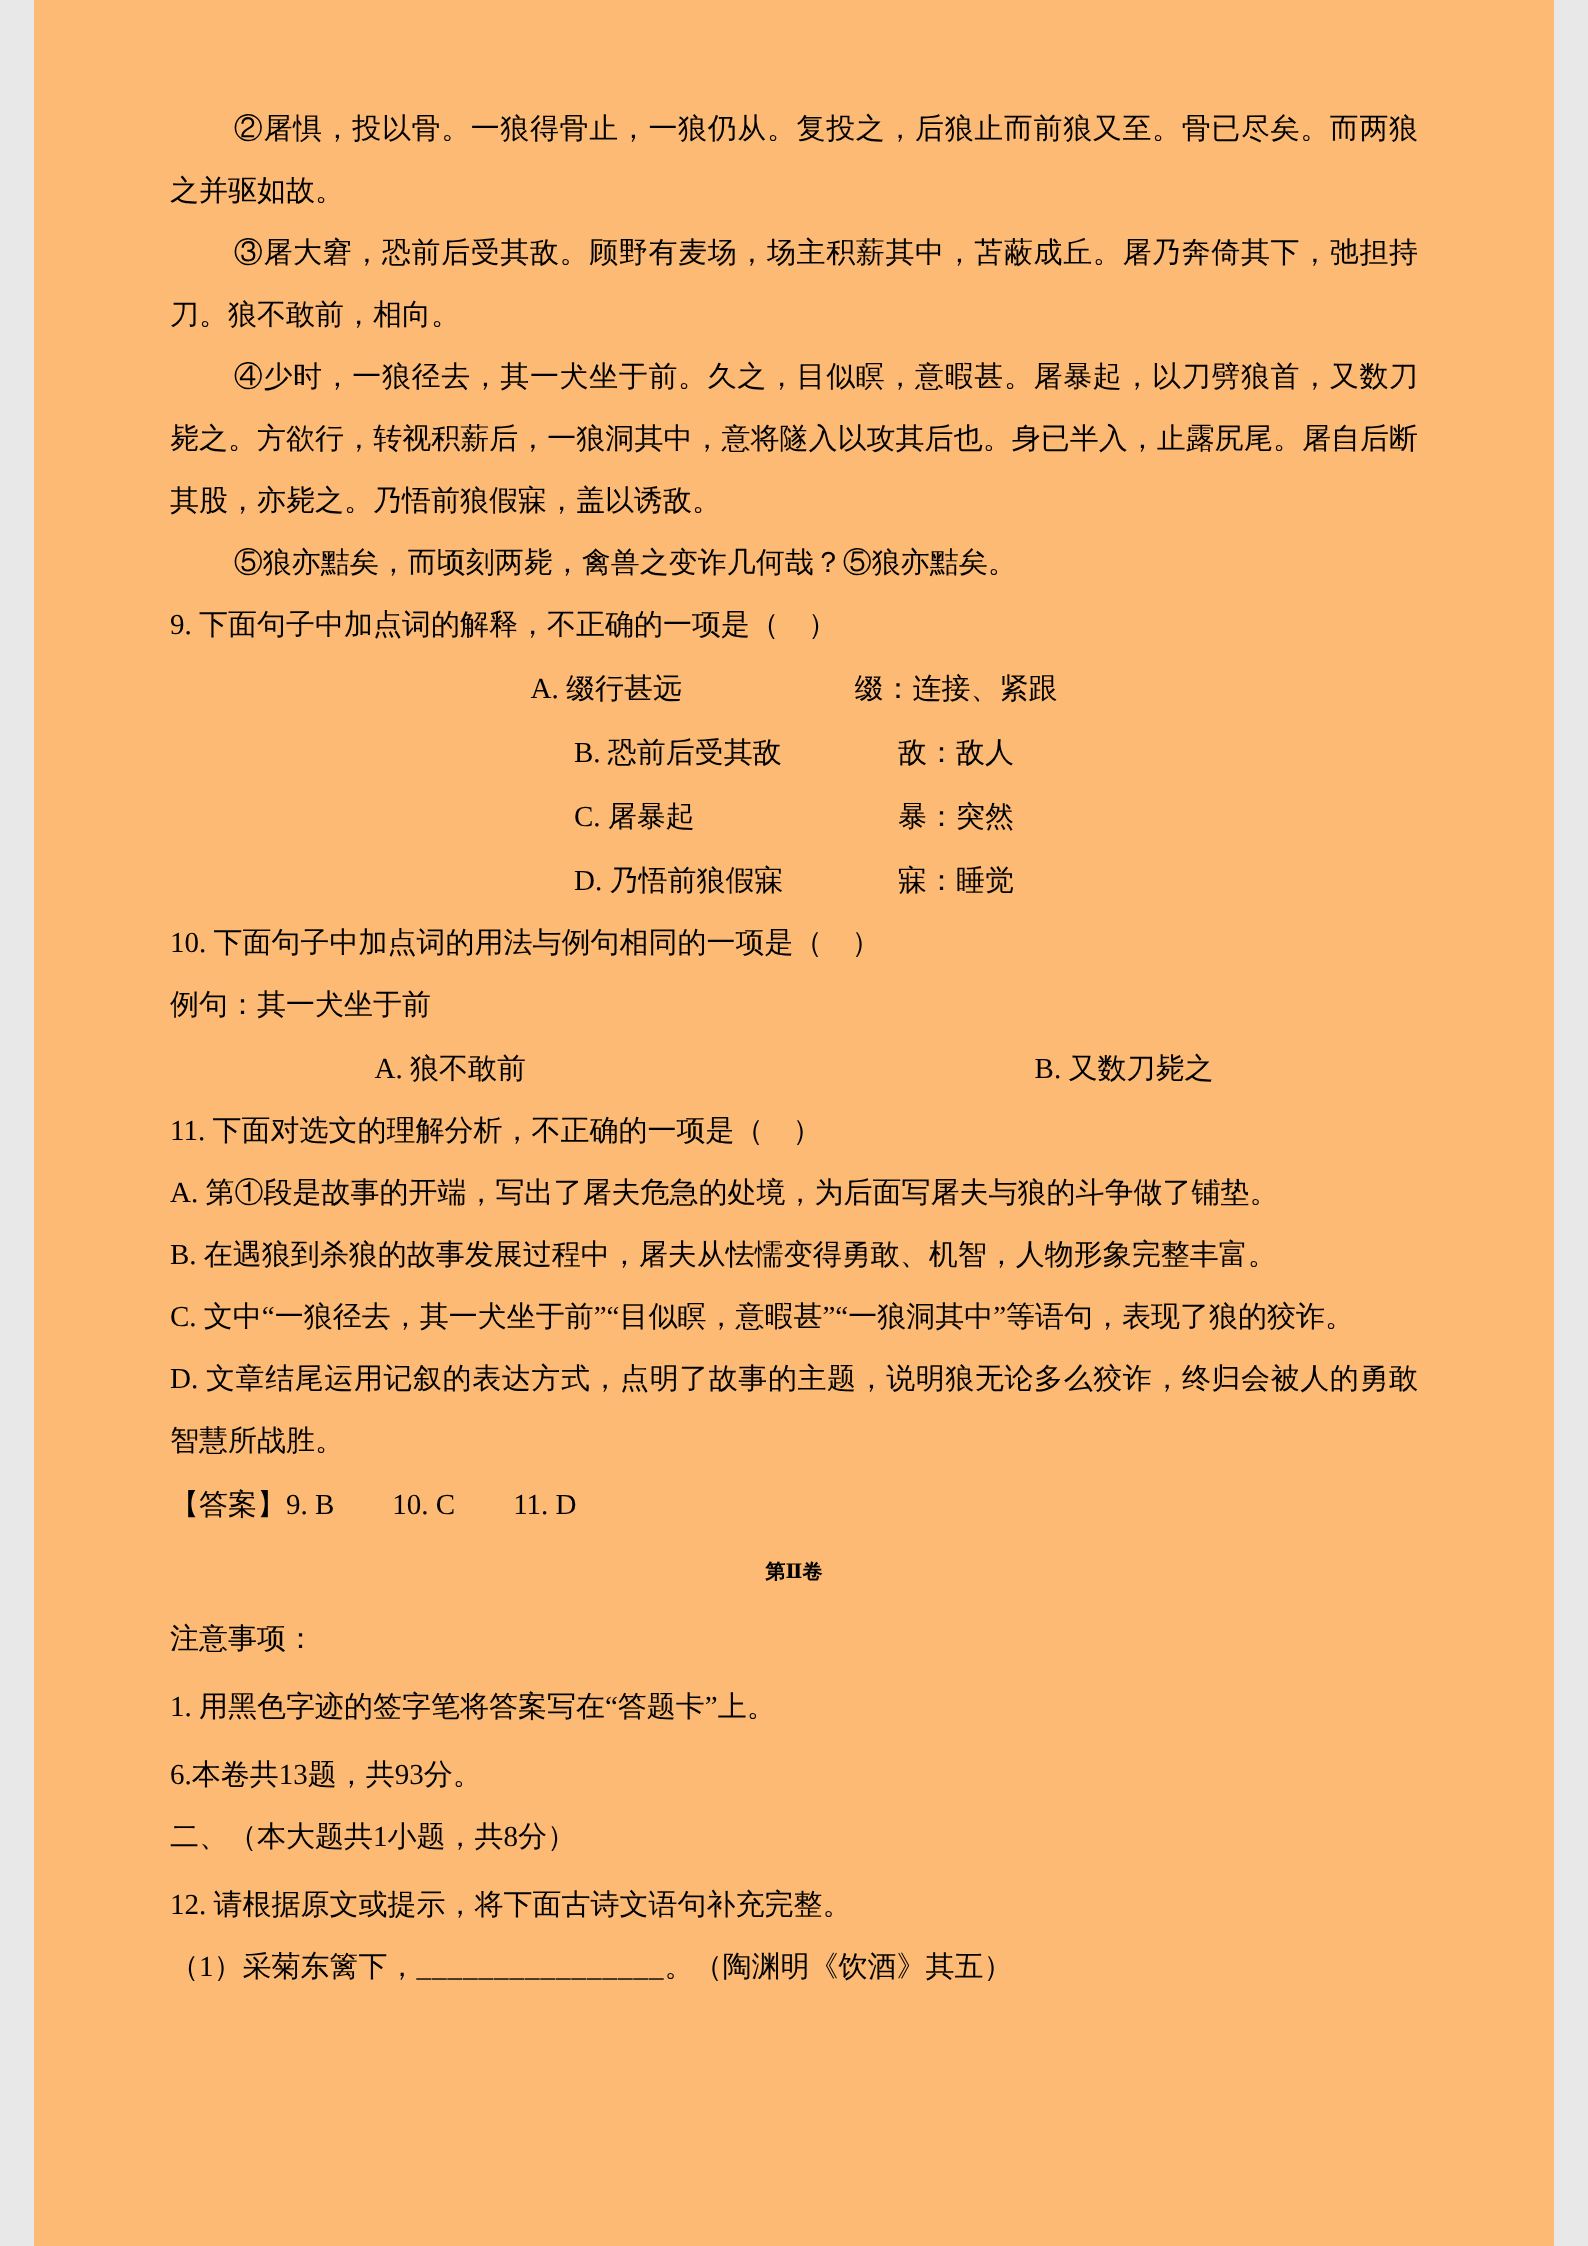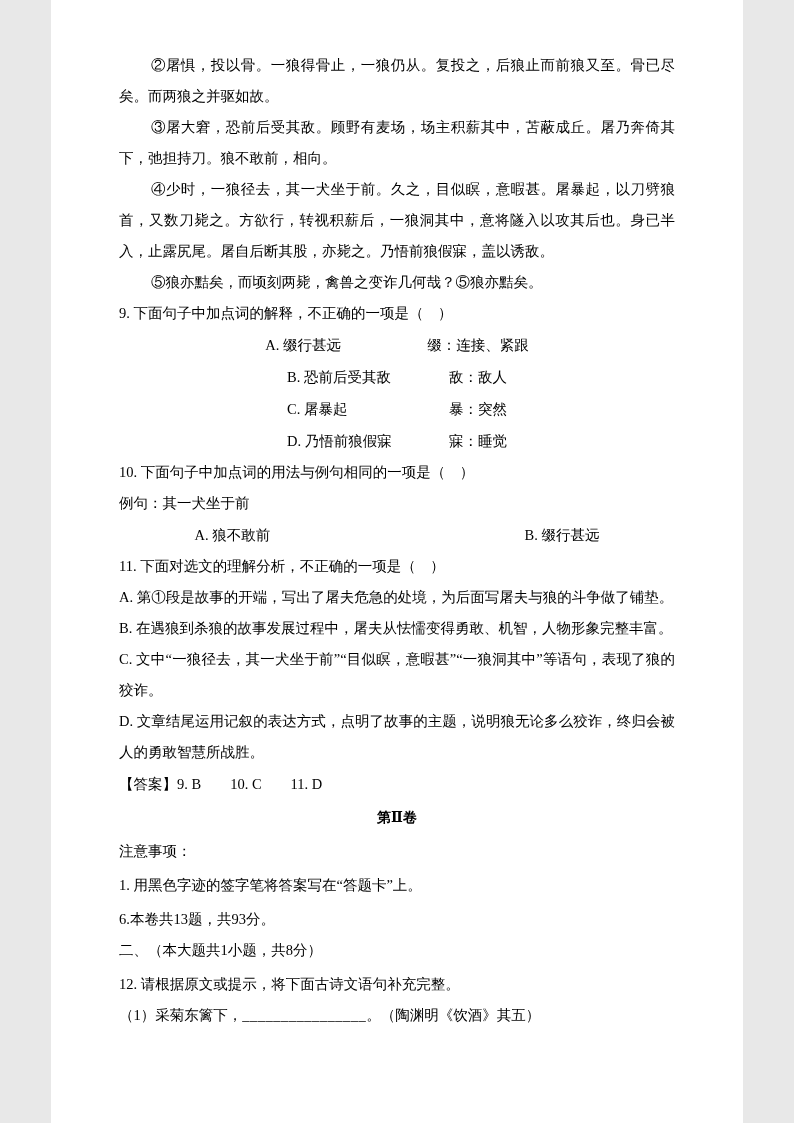--- a/index.html
+++ b/index.html
@@ -1,21 +1,21 @@
 <!DOCTYPE html>
 <html><head>
 <meta charset="utf-8">
 <style>
   * { margin: 0; padding: 0; box-sizing: border-box; }
   html, body { background: #e8e8e8; }
   .page {
-    width: 692px;
+    width: 760px;
     height: 1123px;
     margin: 0 auto;
-    background: #ffffff;
+    background: #fdba74;
     color: #000000;
     padding: 50px 68px 0 68px;
     font-family: "Liberation Serif", "DejaVu Serif", serif;
     font-size: 14.5px;
     overflow: hidden;
   }
   .para {
     line-height: 31px;
     text-align: justify;
     text-justify: inter-ideograph;
@@ -24,21 +24,21 @@
   .opt-row {
     display: flex;
     line-height: 31px;
     margin-top: 1px;
     justify-content: center;
   }
   .opt-phrase { flex: 0 0 162px; }
   .opt-left  { flex: 0 0 330px; }
   .bold { font-weight: 400; }
   .section-title {
-    font-size: 14px;
+    font-size: 10px;
     font-weight: 700;
     text-align: center;
     line-height: 31px;
     margin-top: 2px;
   }
   .mt3 { margin-top: 3px; }
   .blank { letter-spacing: 0.5px; }
   .answer-line { margin-top: 1px; }
 </style>
 </head>
@@ -66,21 +66,21 @@
   </div>
   <div class="opt-row">
     <span class="opt-phrase">D. 乃悟前狼假寐</span>
     <span class="opt-gloss">寐：睡觉</span>
   </div>
 
   <p class="para">10. 下面句子中加点词的用法与例句相同的一项是（　）</p>
   <p class="para">例句：其一犬坐于前</p>
   <div class="opt-row">
     <span class="opt-left">A. 狼不敢前</span>
-    <span>B. 缀行甚远</span>
+    <span>B. 又数刀毙之</span>
   </div>
 
   <p class="para">11. 下面对选文的理解分析，不正确的一项是（　）</p>
   <p class="para">A. 第①段是故事的开端，写出了屠夫危急的处境，为后面写屠夫与狼的斗争做了铺垫。</p>
   <p class="para">B. 在遇狼到杀狼的故事发展过程中，屠夫从怯懦变得勇敢、机智，人物形象完整丰富。</p>
   <p class="para">C. 文中“一狼径去，其一犬坐于前”“目似瞑，意暇甚”“一狼洞其中”等语句，表现了狼的狡诈。</p>
   <p class="para">D. 文章结尾运用记叙的表达方式，点明了故事的主题，说明狼无论多么狡诈，终归会被人的勇敢智慧所战胜。</p>
 
   <p class="para answer-line"><span>【答案】</span><span>9. B　　10. C　　11. D</span></p>
 

